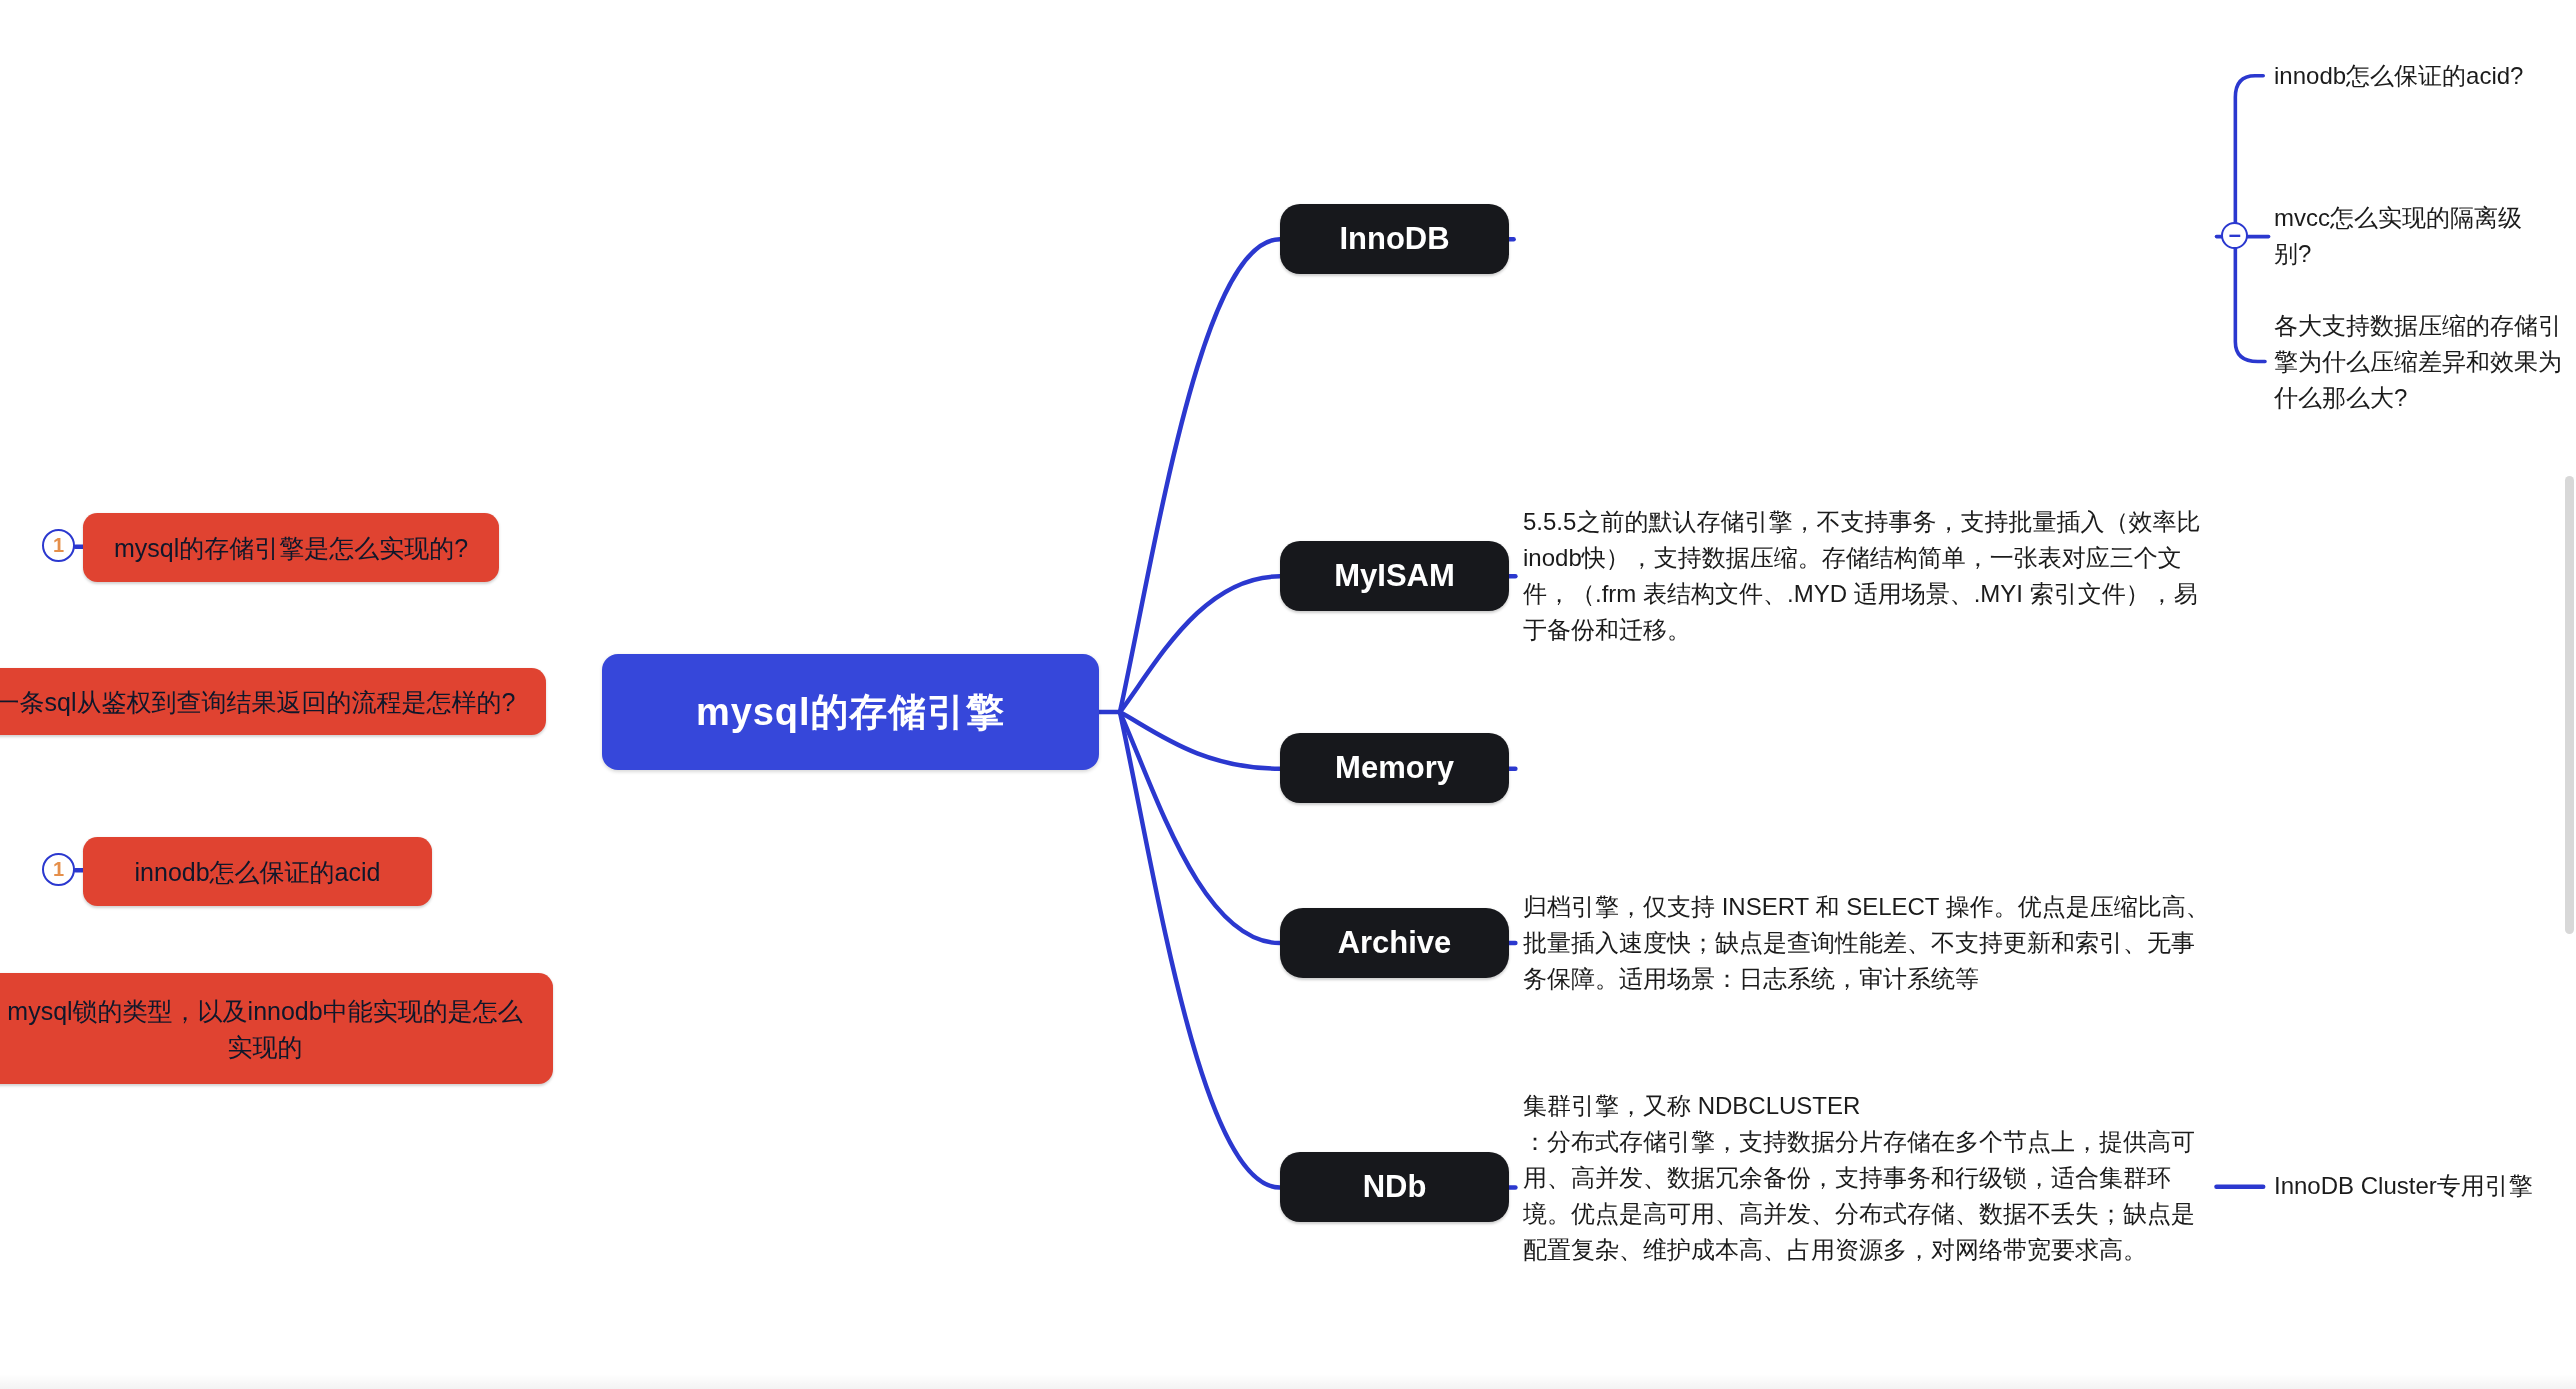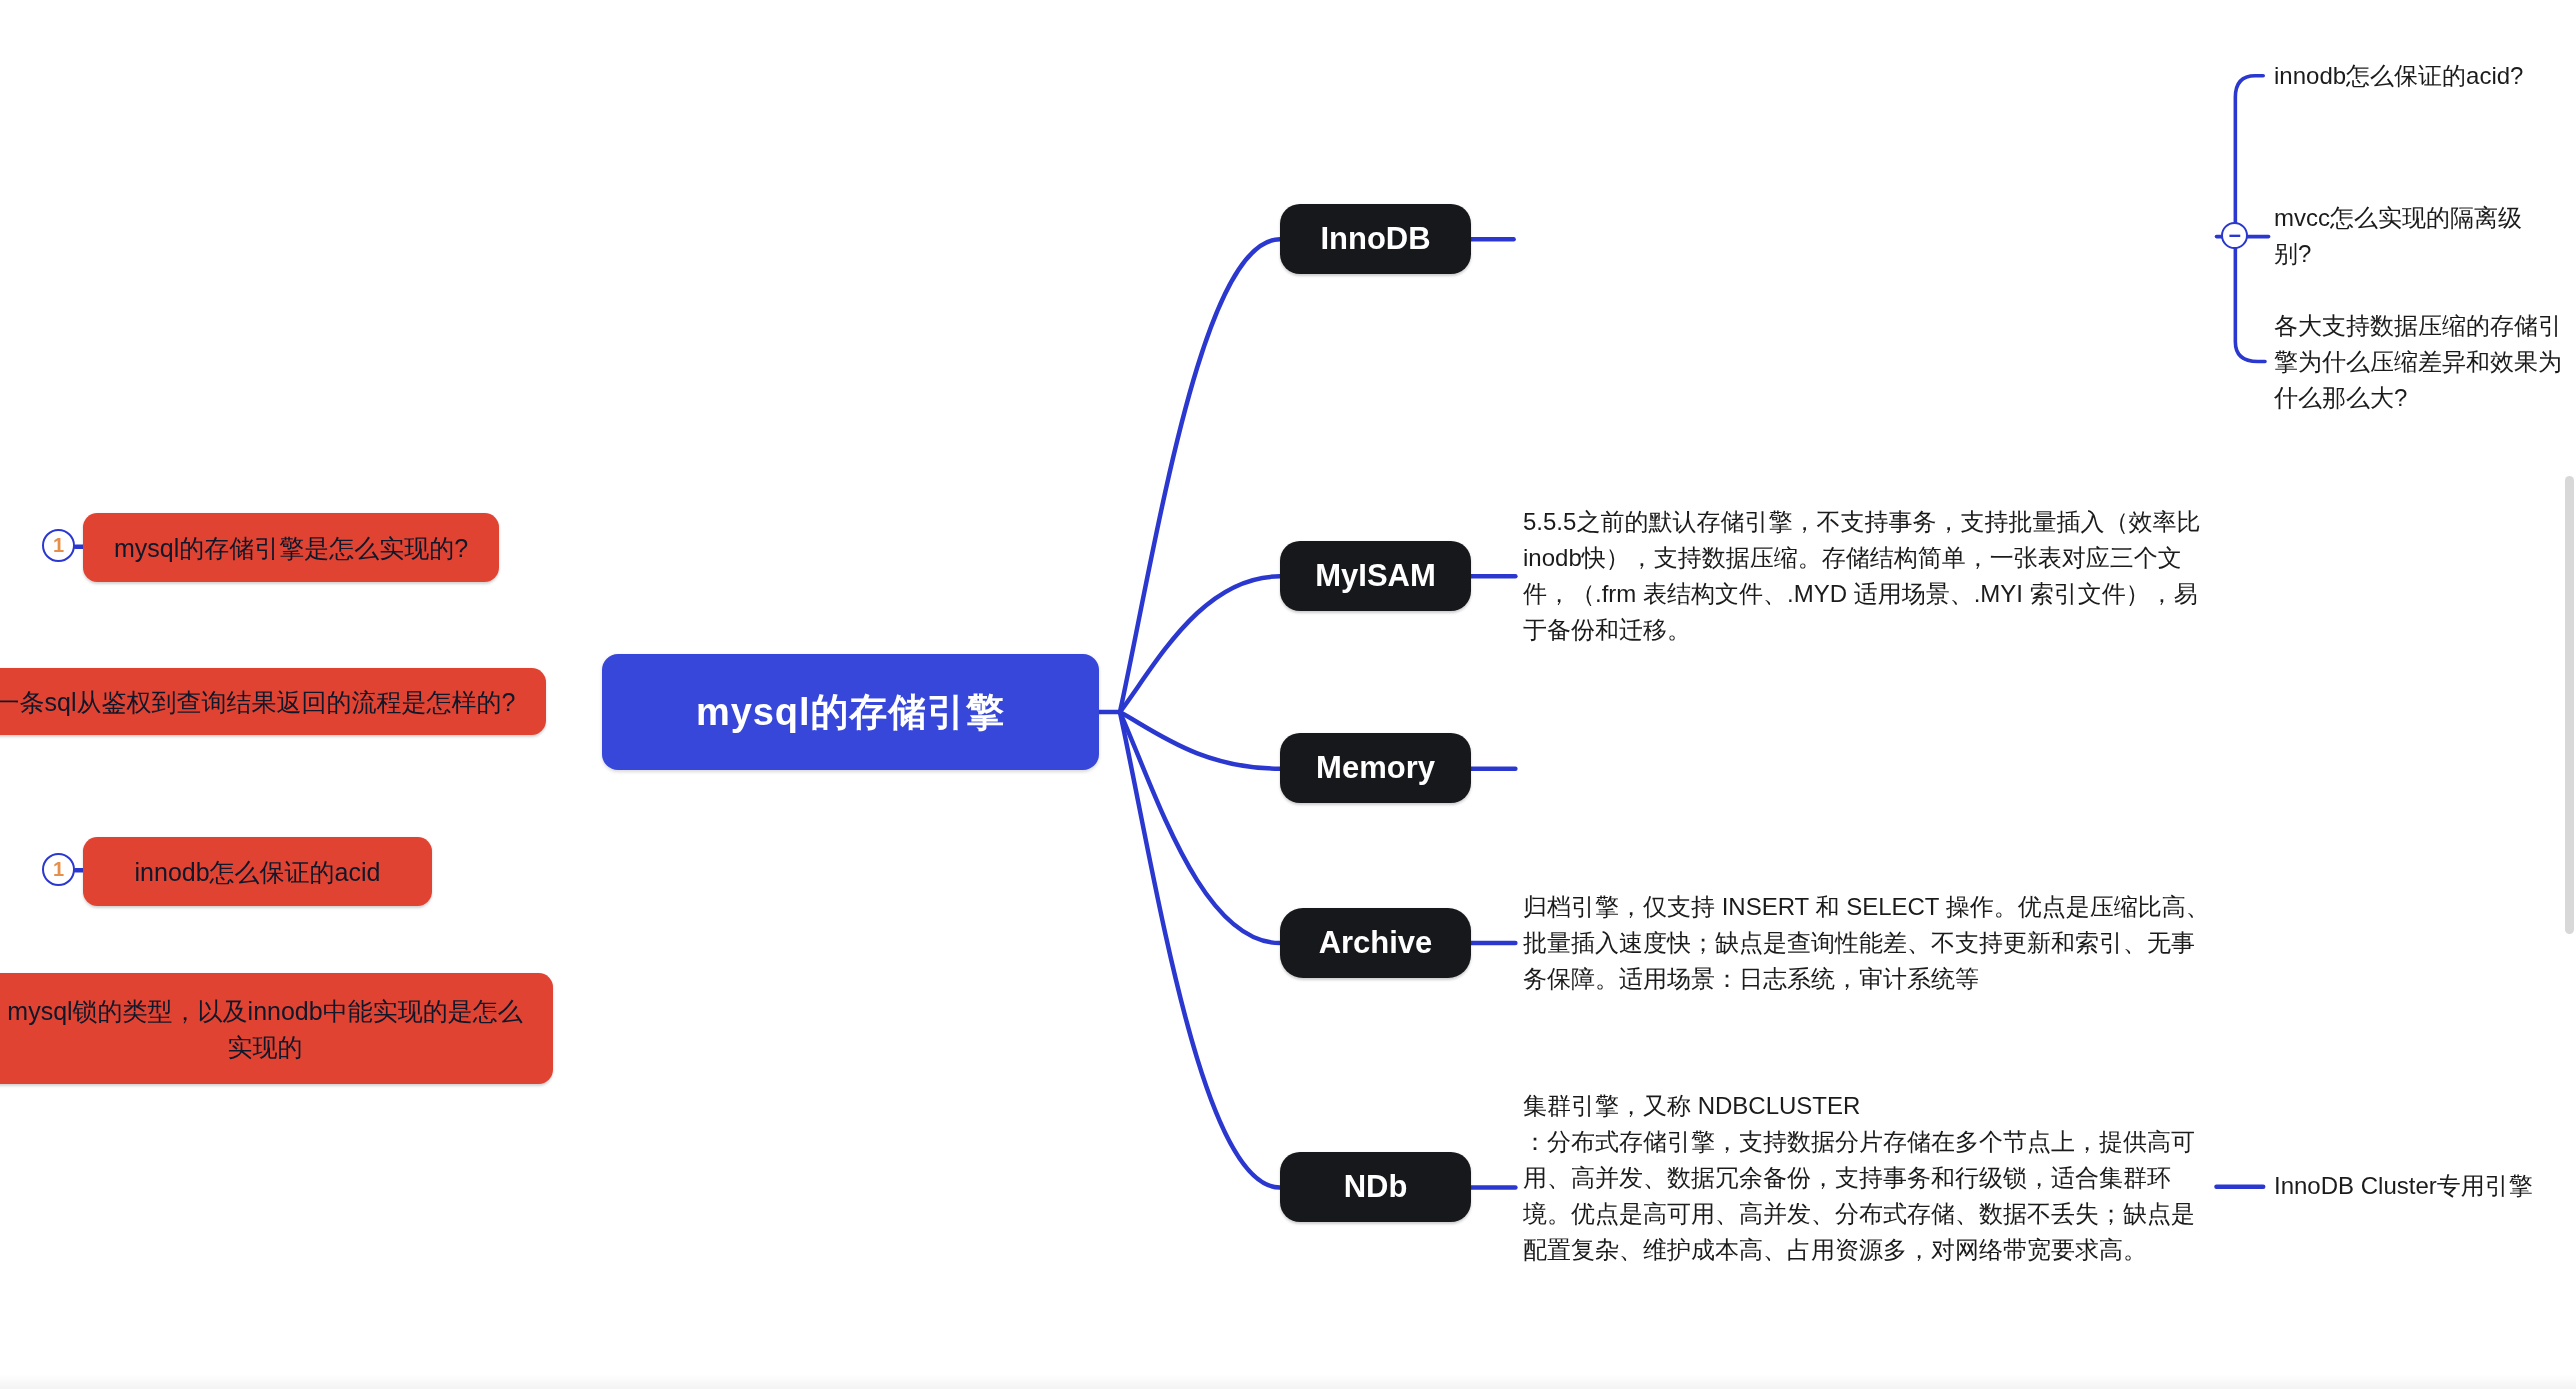--- a/index.html
+++ b/index.html
@@ -4,21 +4,21 @@
 <style>
   html,body{margin:0;padding:0;background:#fff;}
   body{font-family:"Liberation Sans","DejaVu Sans",sans-serif;}
   .canvas{position:relative;width:2576px;height:1390px;background:#ffffff;overflow:hidden;}
   svg.edges{position:absolute;left:0;top:0;width:2576px;height:1390px;pointer-events:none;}
 
   .root-node{position:absolute;left:602px;top:654px;width:497px;height:116px;
     background:#3647da;border-radius:16px;display:flex;align-items:center;justify-content:center;
     color:#fff;font-size:38px;font-weight:bold;letter-spacing:0.9px;box-shadow:0 1.8px 3.6px rgba(0,0,0,.15);}
 
-  .topic-node{position:absolute;width:191px;height:70px;background:#17181c;border-radius:20px;
+  .topic-node{position:absolute;width:229px;height:70px;background:#17181c;border-radius:20px;
     display:flex;align-items:center;justify-content:center;color:#fff;font-size:31px;font-weight:800;
     box-shadow:0 1.8px 2.7px rgba(0,0,0,.2);}
 
   .desc{position:absolute;width:687px;font-size:24px;line-height:36px;color:#1b1b1b;white-space:pre-line;}
   .desc-box{position:absolute;left:1514px;top:188px;width:669px;background:#fff;border:2.7px solid #5fc3f3;
     border-radius:10.8px;padding:10.8px 14.4px;font-size:24px;line-height:36px;color:#1b1b1b;}
 
   .question{position:absolute;left:2274px;width:297px;font-size:24px;line-height:36px;color:#1b1b1b;}
 
   .red-node{position:absolute;background:#e04331;border-radius:14.4px;color:#0f172a;

